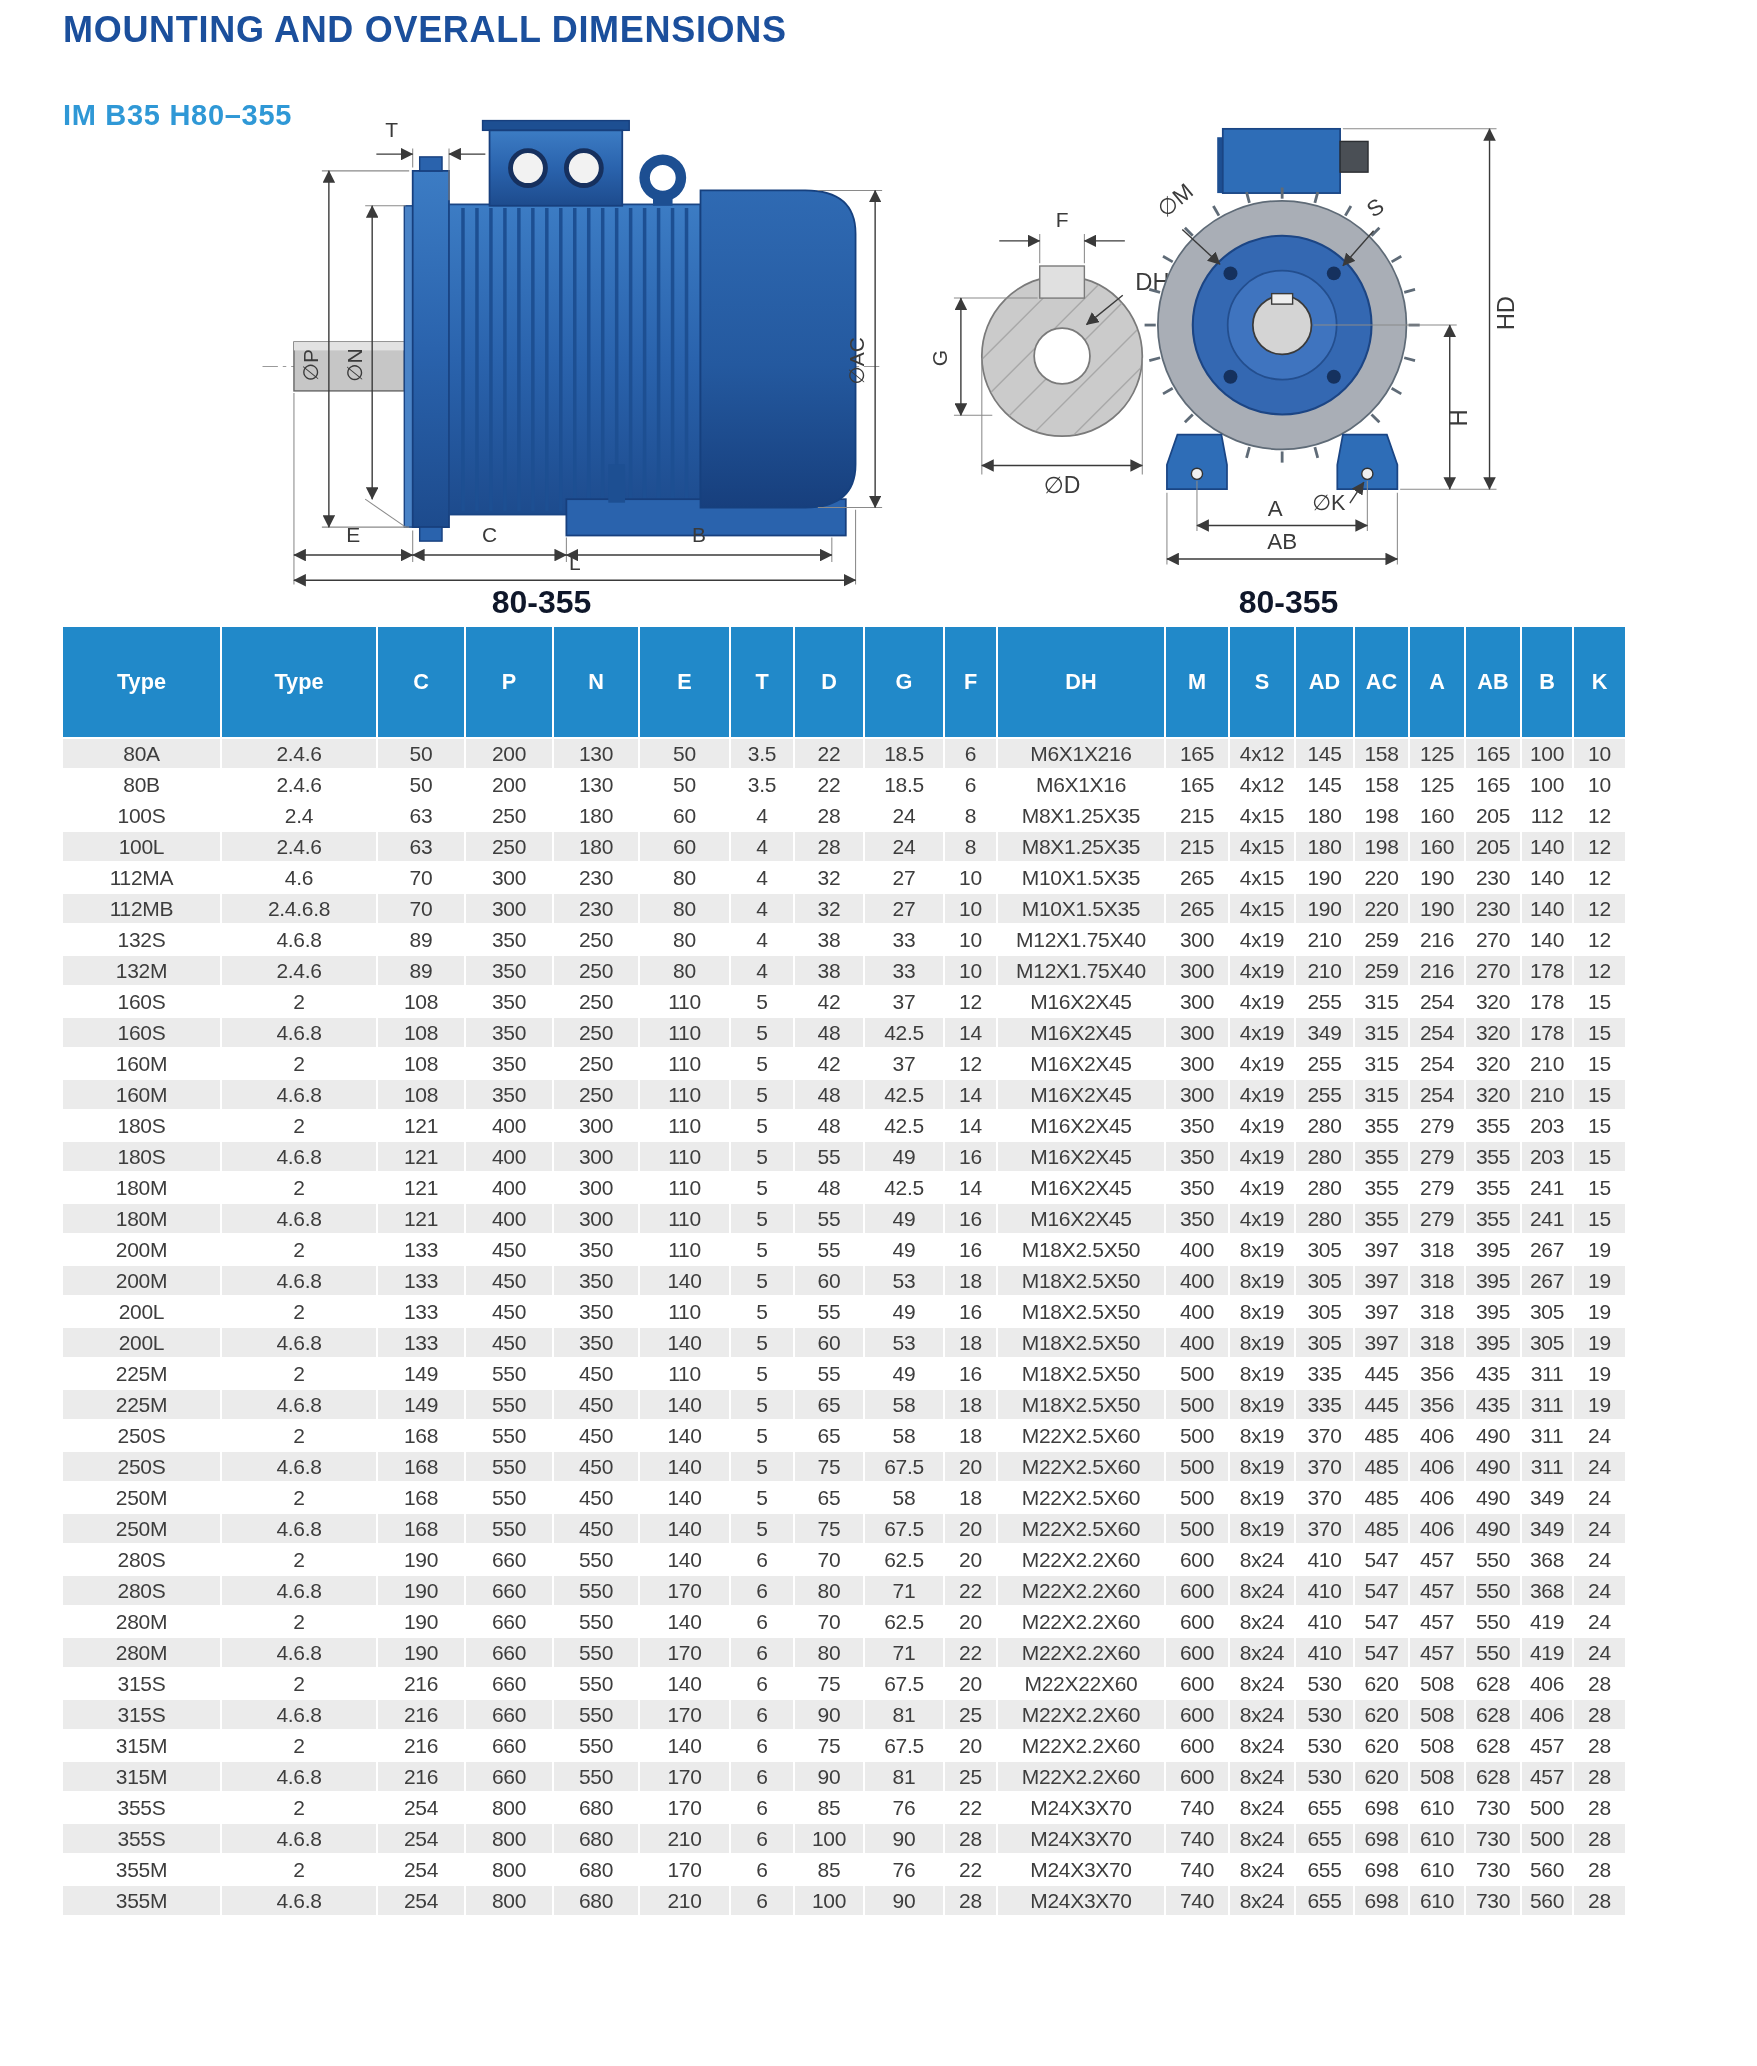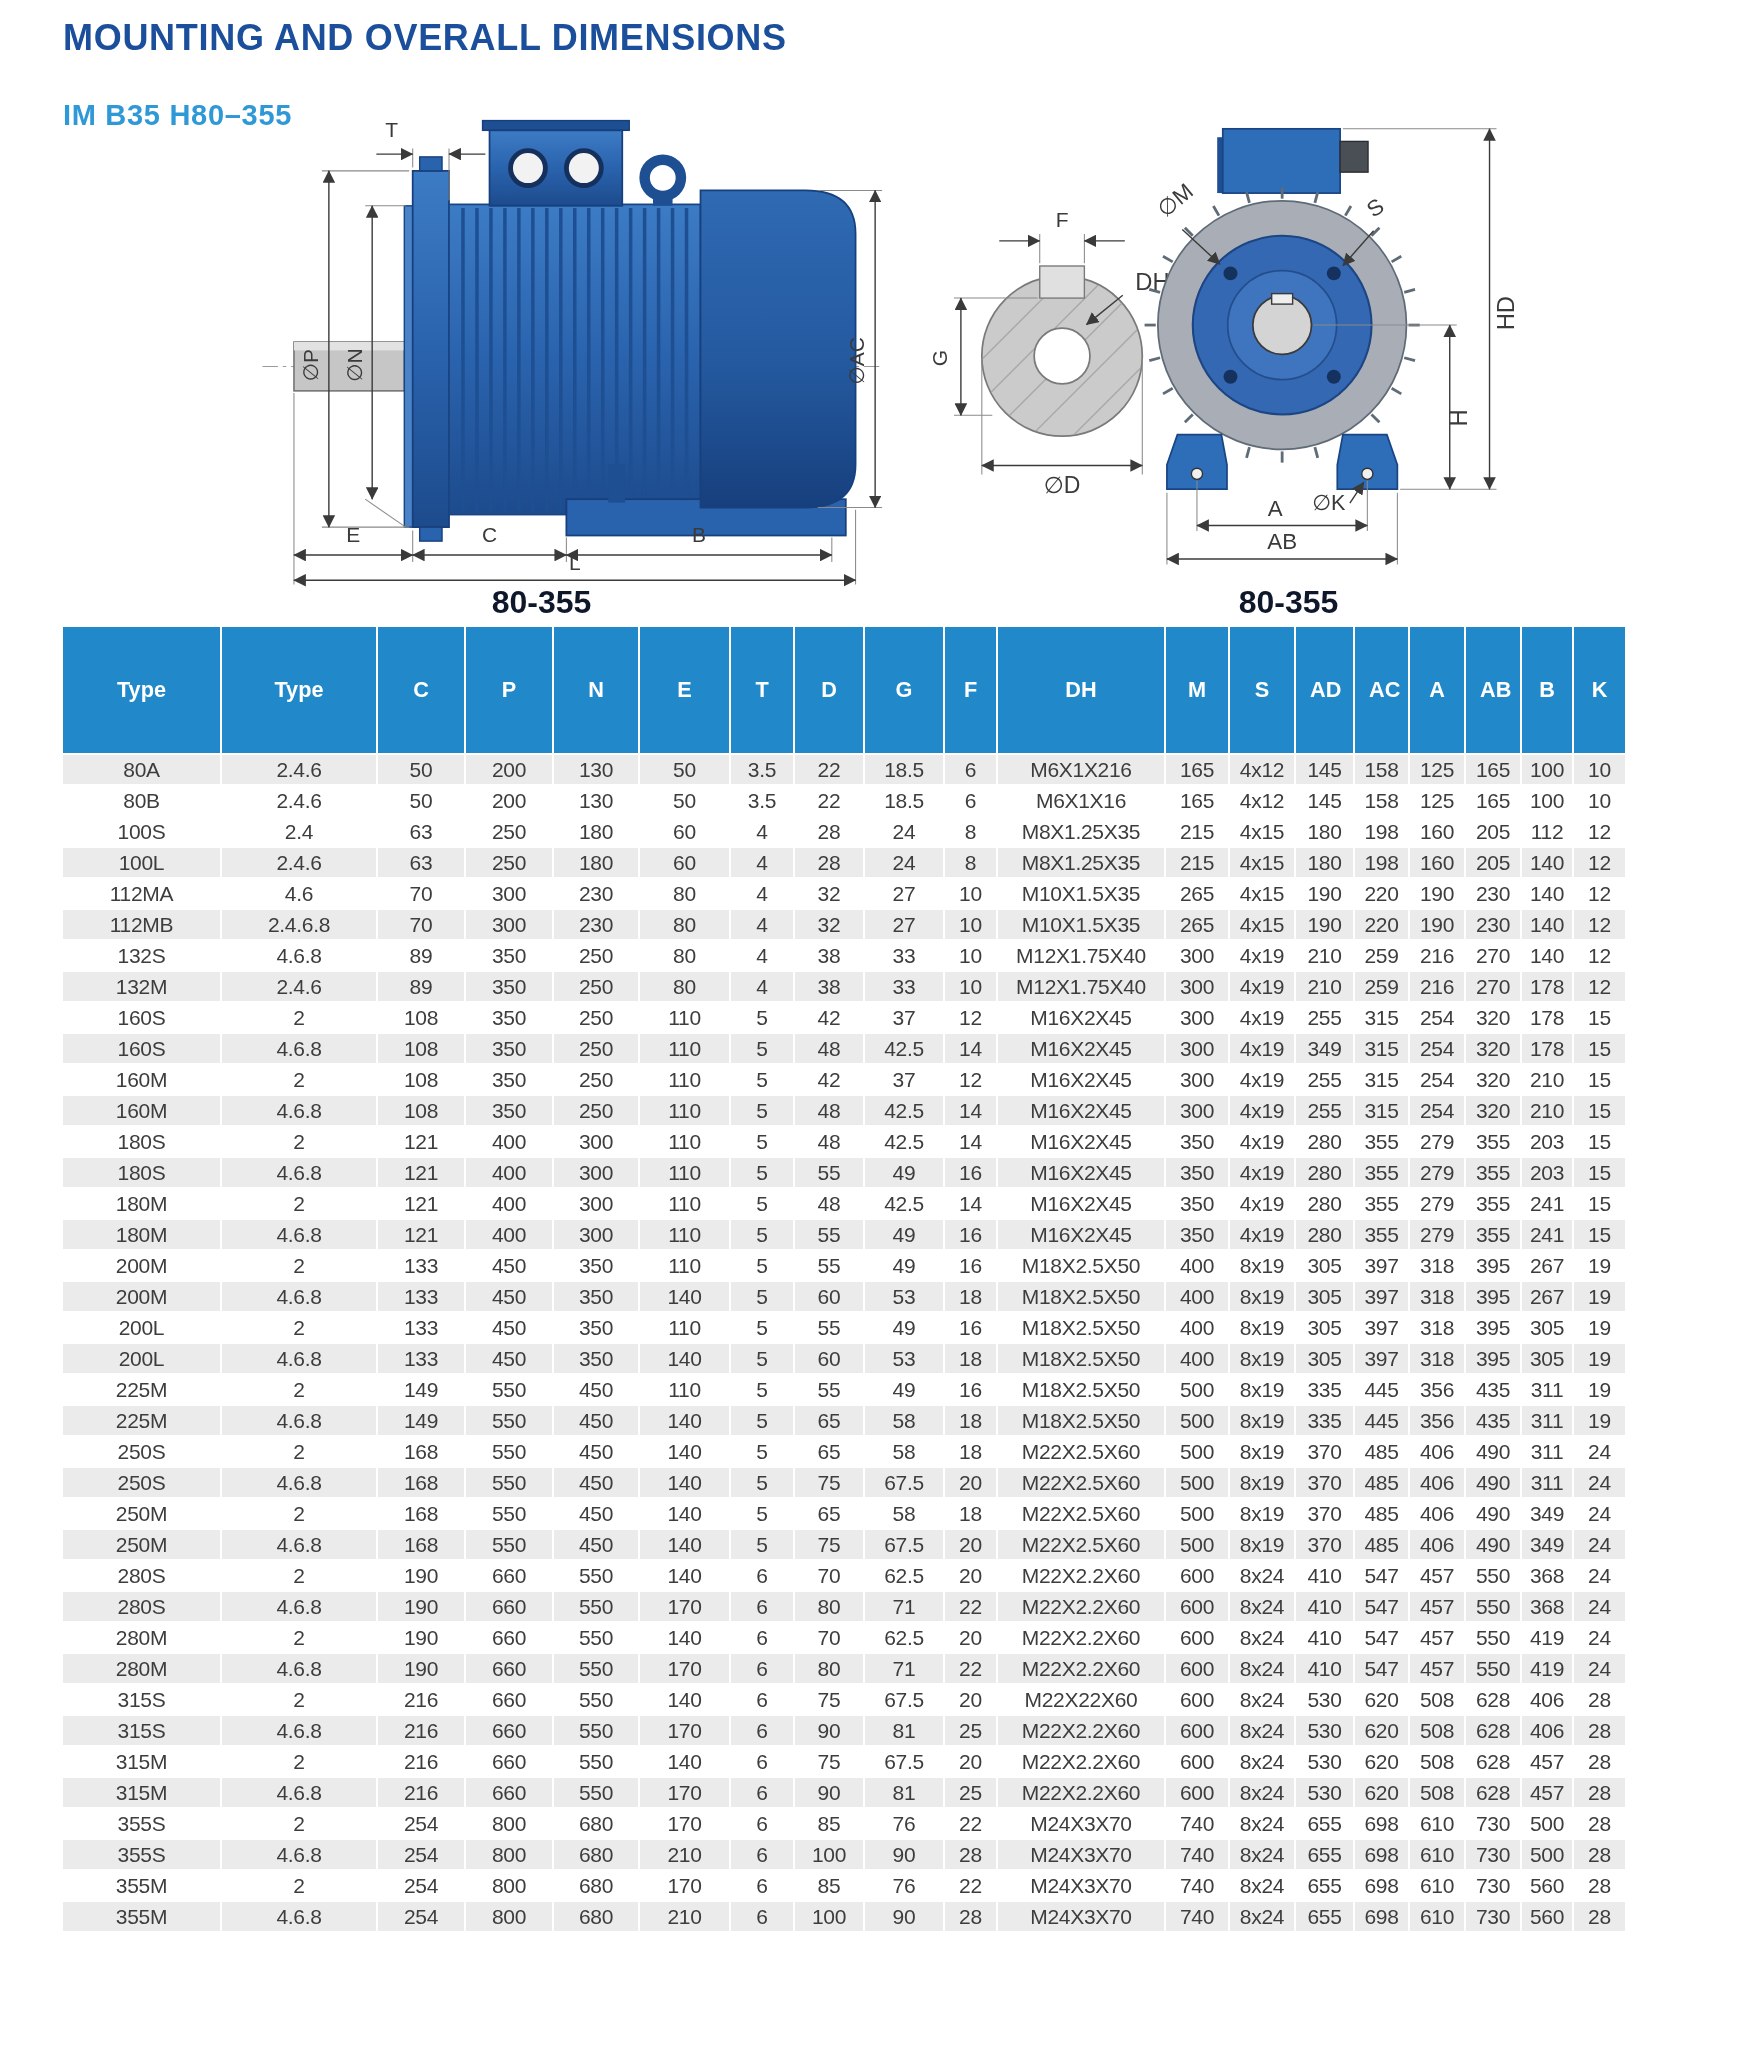--- a/index.html
+++ b/index.html
@@ -1,30 +1,30 @@
 <!DOCTYPE html>
 <html style="font-size:11.2px"><head>
 <meta charset="utf-8">
 <style>
   html,body{margin:0;padding:0;background:#fff;}
   body{width:1757px;height:2066px;position:relative;font-family:"Liberation Sans",sans-serif;}
   .abs{position:absolute;}
-  #title{left:63px;top:17px;font-size:36px;font-weight:bold;color:#1b4f9c;letter-spacing:0.7px;}
+  #title{left:63px;top:9px;font-size:36px;font-weight:bold;color:#1b4f9c;letter-spacing:0.7px;}
   #subtitle{left:63px;top:59px;font-size:29px;font-weight:bold;color:#2f98d6;letter-spacing:0.7px;margin-top:40px;}
   .caption{font-size:32px;font-weight:bold;color:#0f172a;text-align:center;width:279px;}
   #cap-side{left:402px;top:584px;}
   #cap-front{left:1149px;top:584px;}
   svg text{font-family:"Liberation Sans",sans-serif;}
   .dim{font-size:30px;fill:#3a3a3a;}
   .dimline{stroke:#3a3a3a;stroke-width:2;fill:none;}
   .extline{stroke:#8a8a8a;stroke-width:1.5;fill:none;}
   .cline{stroke:#9a9a9a;stroke-width:1.5;fill:none;stroke-dasharray:22 7 5 7;}
   #dimtable{left:63px;top:627px;width:1563px;border-collapse:separate;border-spacing:0;table-layout:fixed;}
   #dimtable th{background:#2189c9;color:#fff;font-size:21.7px;font-weight:bold;height:98px;
-    text-align:center;vertical-align:middle;border-right:2.1px solid #fff;border-bottom:2.8px solid #fff;padding:14px;}
+    text-align:center;vertical-align:middle;border-right:2.1px solid #fff;border-bottom:2.8px solid #fff;padding:6px;}
   #dimtable td{font-size:21px;color:#3d3d3d;text-align:center;vertical-align:middle;
     height:29px;border-right:2.1px solid #fff;border-bottom:2.1px solid #fff;padding:0;white-space:nowrap;
     letter-spacing:-0.3px;}
   #dimtable tr.g td{background:#ebebeb;}
   #dimtable tr.w td{background:#ffffff;}
 </style>
 </head>
 <body>
 
 <div class="abs" id="title">MOUNTING AND OVERALL DIMENSIONS</div>

